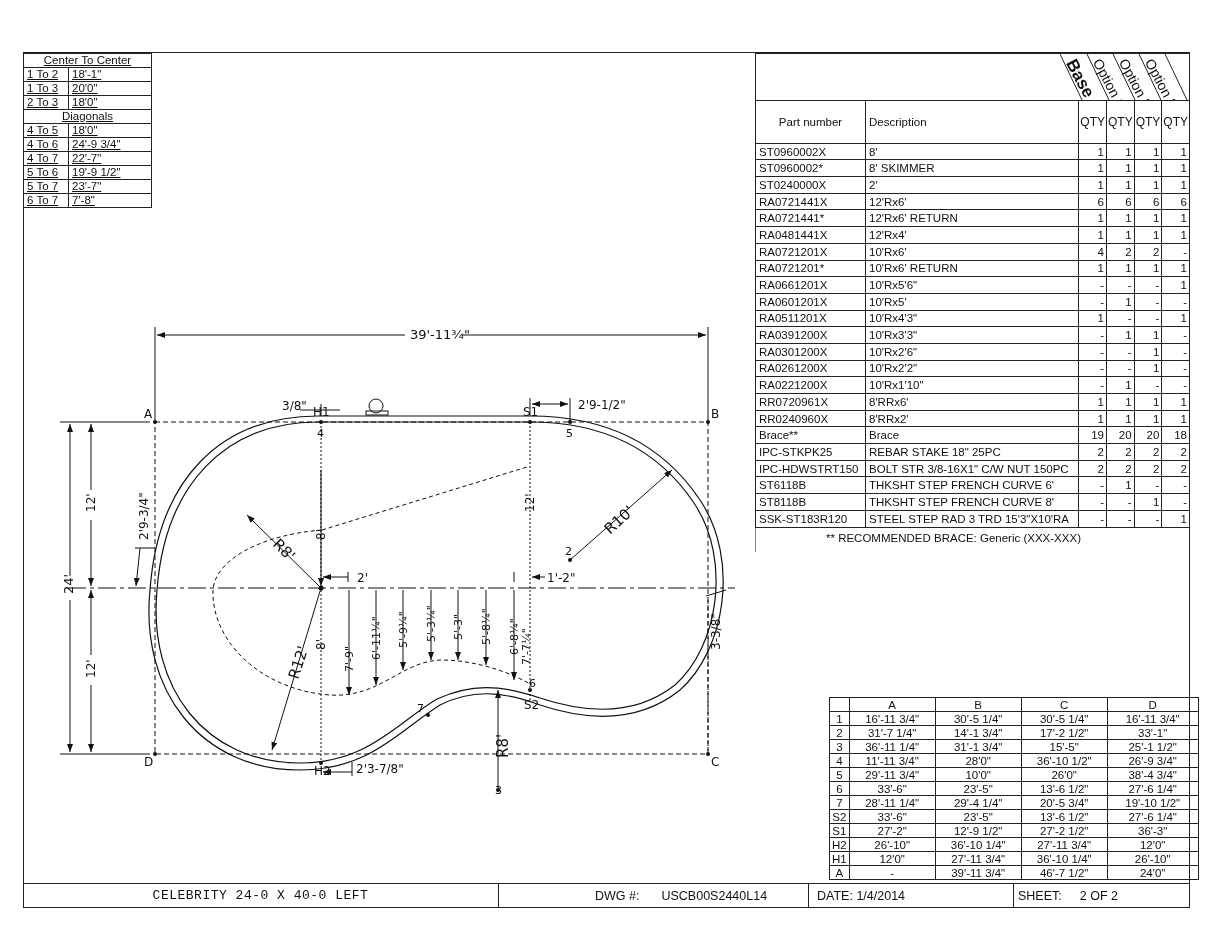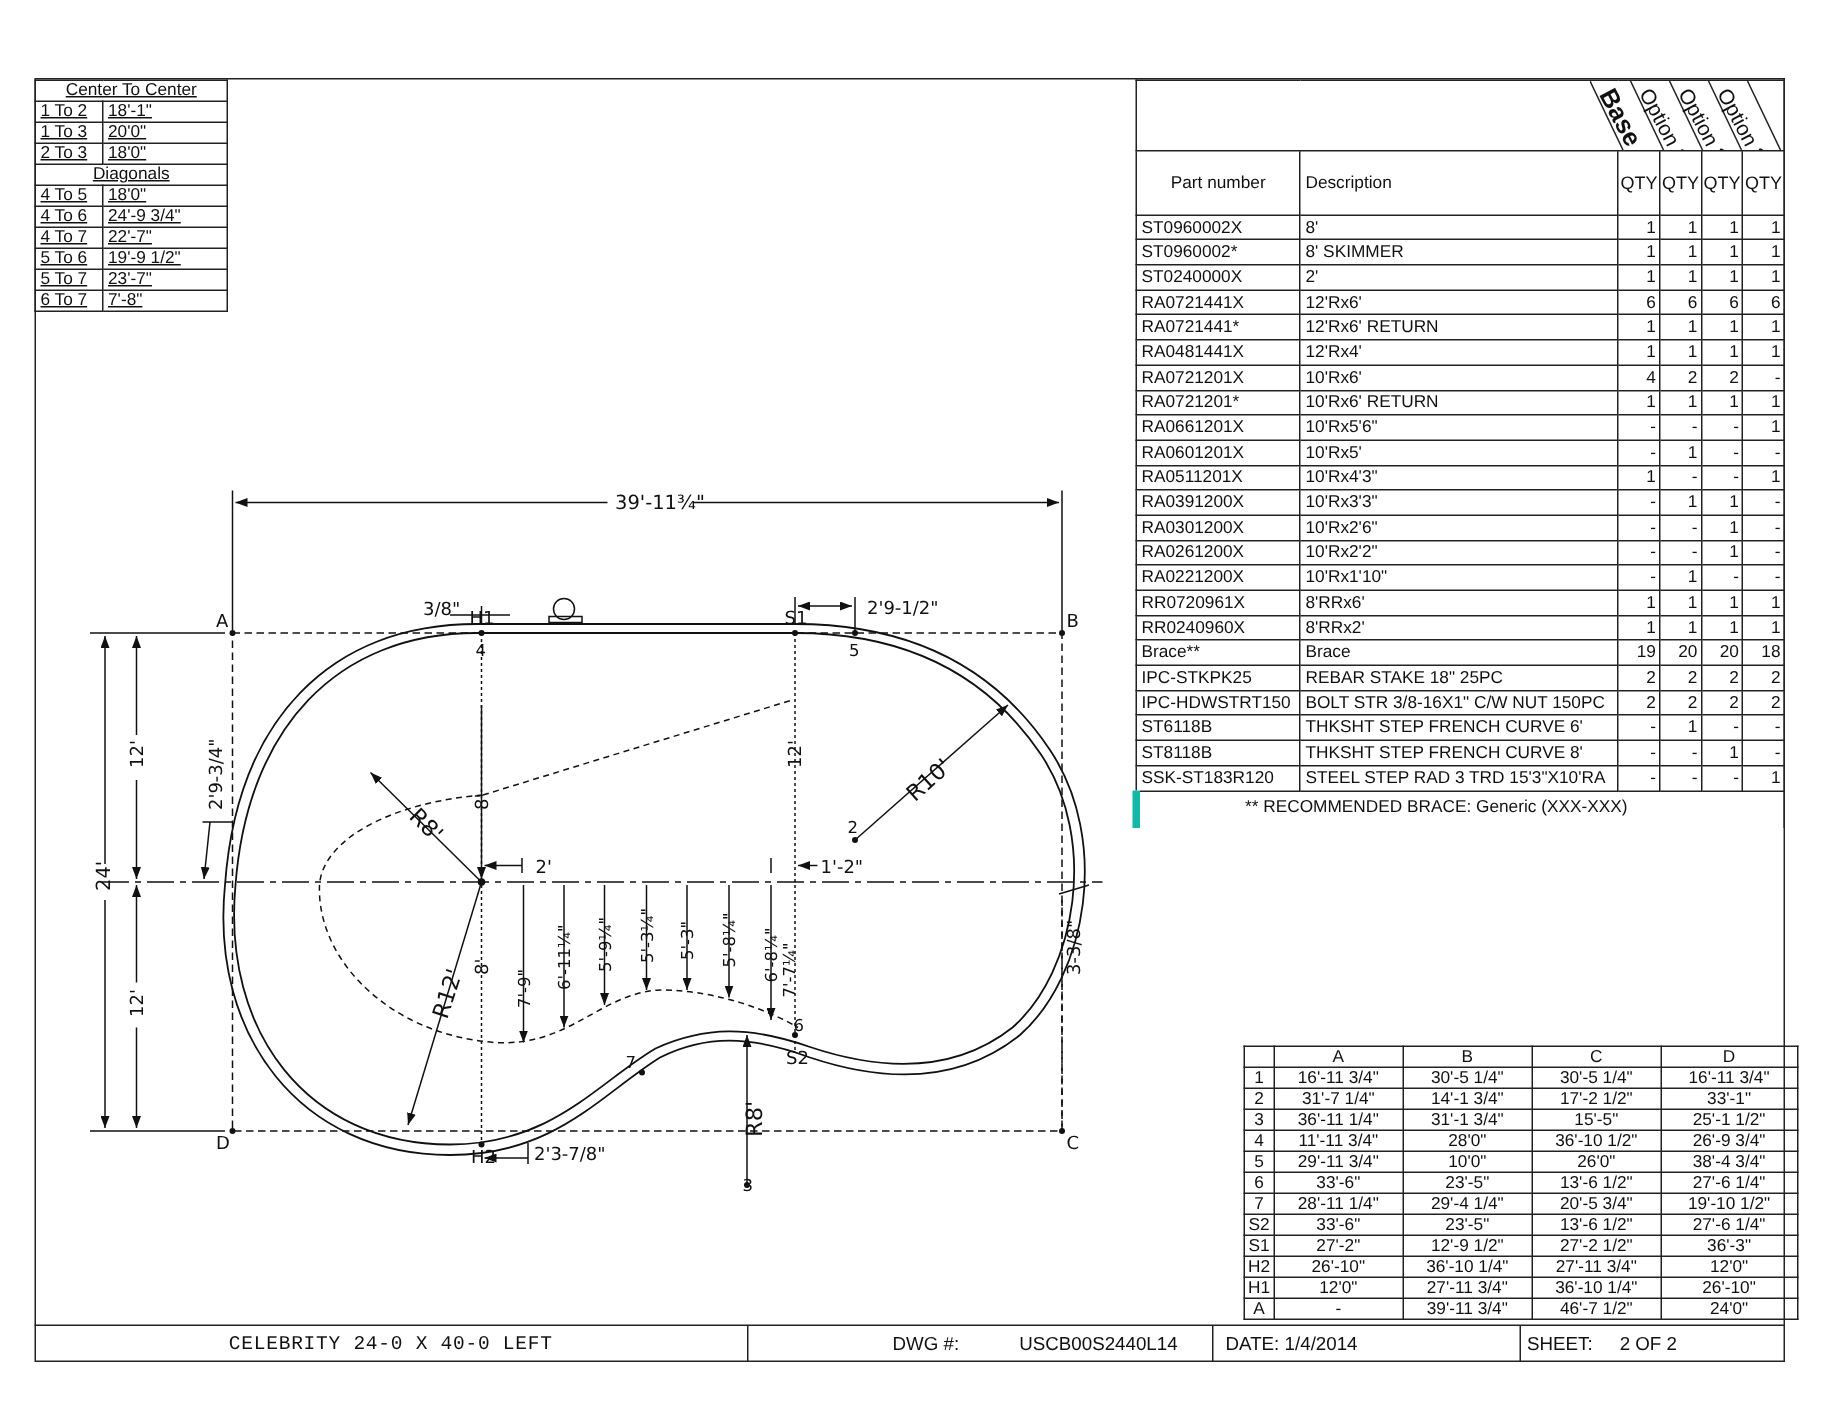--- a/index.html
+++ b/index.html
@@ -13,21 +13,21 @@
   .c2c td.k { width:38px;margin-top:20px; }
   .c2c td.v { width:76px; }
   
   .parts { position:absolute; left:755px; top:53px; width:435px; font-size:11.5px; }
   .parts td { border:1px solid #222; padding:0 3px; height:15.7px; white-space:nowrap; line-height:14px; }
   .parts td.pn { width:104px; }
   .parts td.desc { width:208px; }
   .parts td.q { width:19px; text-align:right; padding:0 2px; }
   .parts td.qh { width:19px; text-align:center; padding:13px 1px; font-size:12px; }
   .parts .hdrspace td { height:46px; border-bottom:1px solid #222; }
-  .parts .note td { border:none; border-left:5px solid #14b8a6; border-right:1px solid #222; text-align:left; padding-left:70px; height:20px; }
+  .parts .note td { border:none; border-left:1px solid #14b8a6; border-right:1px solid #222; text-align:left; padding-left:70px; height:20px; }
   .opt-hdr { position:absolute; left:1060px; top:54px; width:130px; height:46px; overflow:hidden; }
   .opt-hdr span { position:absolute; top:2px; font-size:14px; transform:rotate(62deg); transform-origin:left top; white-space:nowrap; }
   .opt-hdr span.base { font-size:17px; font-weight:bold; }
   
   .coords { position:absolute; left:829px; top:697px; font-size:11.5px; }
   .coords td { border:1px solid #222; height:13px; line-height:12px; text-align:center; padding:0 2px; white-space:nowrap; }
   .coords td.rk { width:14px; }
   .coords td.cv { width:81px; }
   .coords td.cvd { width:86px; }
   
@@ -544,16 +544,16 @@
     <text transform="translate(462,640) rotate(-90)" font-size="11">5'-3"</text>
     <text transform="translate(490,645) rotate(-90)" font-size="11">5'-8¼"</text>
     <text transform="translate(518,655) rotate(-90)" font-size="11">6'-8¼"</text>
     <text transform="translate(530,665) rotate(-90)" font-size="11">7'-7¼"</text>
   </g>
 </svg>
 
 <div class="tb-top"></div>
 <div class="tb">
   <div class="title">CELEBRITY 24-0 X 40-0 LEFT</div>
-  <div class="dwg"><span>DWG #:</span><span style="margin-left:40px">USCB00S2440L14</span></div>
+  <div class="dwg"><span>DWG #:</span><span style="margin-left:22px">USCB00S2440L14</span></div>
   <div class="date"><span>DATE:</span> <span>1/4/2014</span></div>
   <div class="sheet"><span>SHEET:</span><span style="margin-left:18px">2 OF 2</span></div>
 </div>
 
 </body></html>

